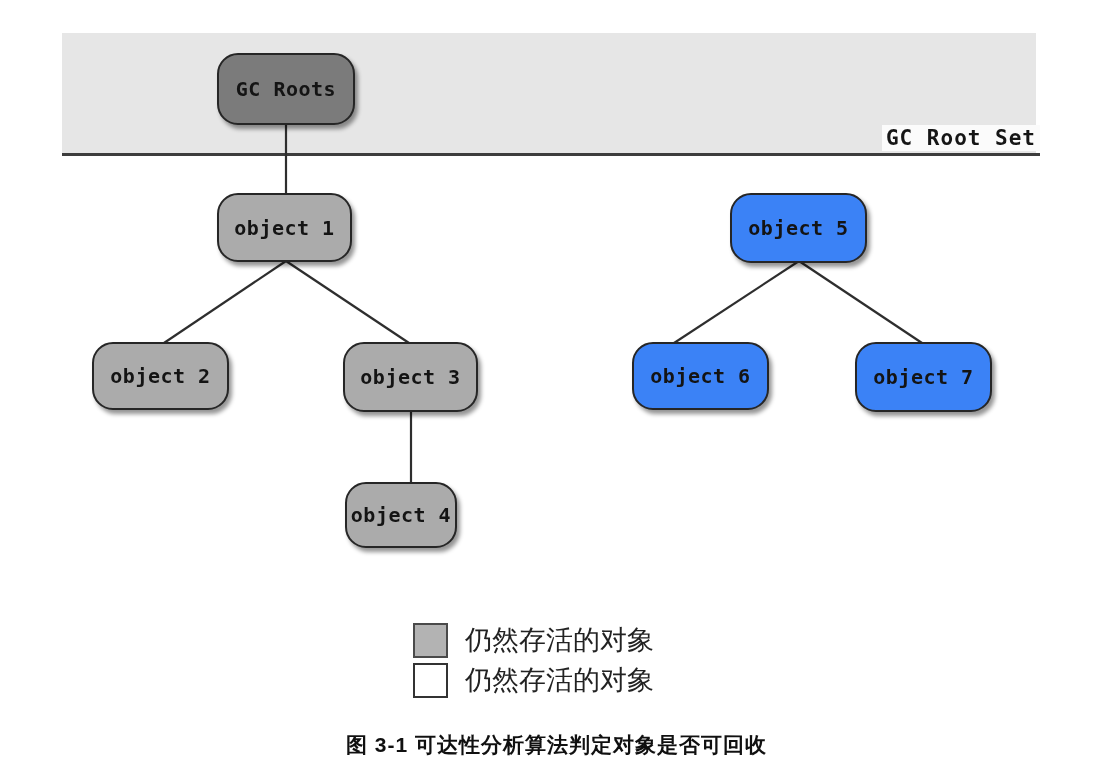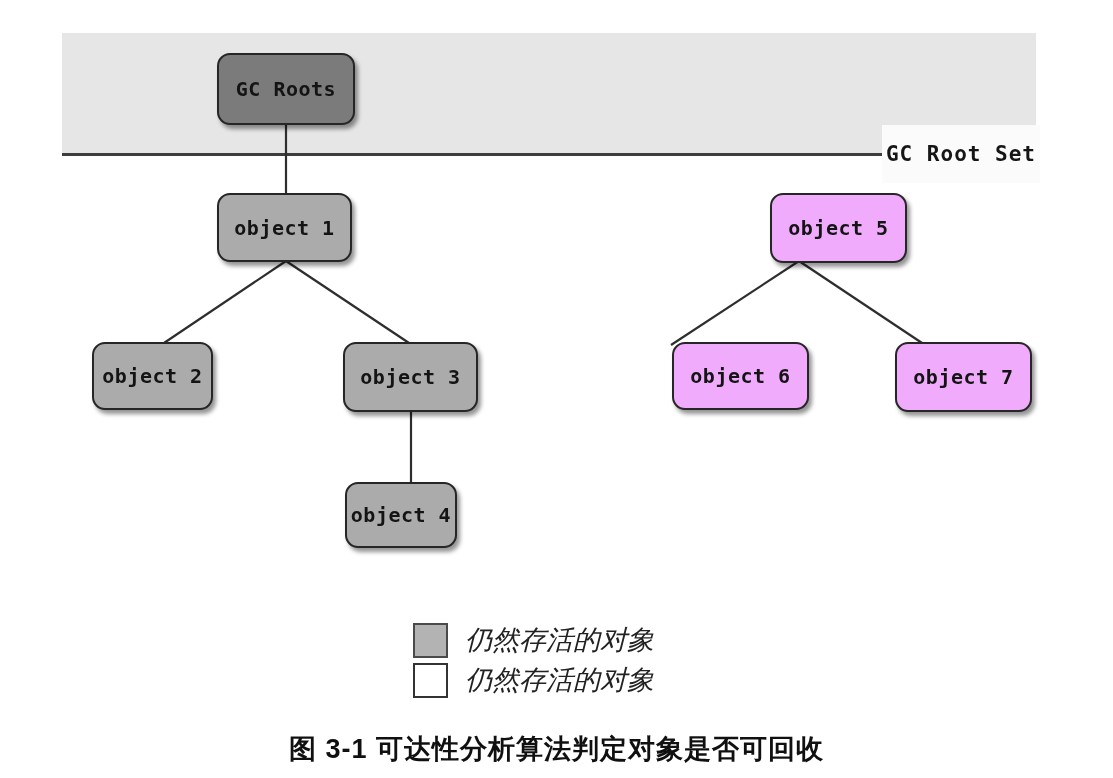--- a/index.html
+++ b/index.html
@@ -17,72 +17,72 @@
     background:#e6e6e6;
   }
   .root-band-line {
     position:absolute; left:62px; top:153px;
     width:978px; height:3px;
     background:#3d3d3d;
   }
   .root-band-label {
     position:absolute; top:125px; right:73px;
     height:26px; line-height:26px;
-    padding:16px 4px;
+    padding:0 4px;
     background:#fbfbfb;
     font-size:21px; font-weight:600; letter-spacing:1px;
     color:#161616;
   }
   
   svg.edges { position:absolute; left:0; top:0; z-index:2; }
   svg.edges line { stroke:#2e2e2e; stroke-width:2.2; }
   
   .node {
     position:absolute; z-index:3;
-    border:2px solid #262626; border-radius:13px;
+    border:2px solid #262626; border-radius:21px;
     box-sizing:border-box;
     display:flex; align-items:center; justify-content:center;
     font-size:20px; font-weight:600; letter-spacing:0.5px;
     color:#141414;
     box-shadow:3px 4px 4px rgba(0,0,0,0.42);
   }
   .node.root  { background:#7b7b7b; }
   .node.live  { background:#ababab; }
-  .node.dead  { background:#f0abfc;margin-left:40px; }
+  .node.dead  { background:#3b82f6; }
   #n-gcroots { left:217px; top:53px;  width:138px; height:72px; }
   #n-obj1    { left:217px; top:193px; width:135px; height:69px; }
-  #n-obj2    { left:92px;  top:342px; width:121px; height:68px; }
+  #n-obj2    { left:92px;  top:342px; width:137px; height:68px; }
   #n-obj3    { left:343px; top:342px; width:135px; height:70px; }
   #n-obj4    { left:345px; top:482px; width:112px; height:66px; }
   #n-obj5    { left:730px; top:193px; width:137px; height:70px; }
   #n-obj6    { left:632px; top:342px; width:137px; height:68px; }
   #n-obj7    { left:855px; top:342px; width:137px; height:70px; }
   
   .legend-row {
     position:absolute; z-index:3;
     display:flex; align-items:center;
     font-family:"Liberation Sans","DejaVu Sans",sans-serif;
-    font-size:27px; font-weight:500; color:#222;font-style:italic;
+    font-size:27px; font-weight:500; color:#222;
   }
   #legend-alive { left:413px; top:622px; }
   #legend-dead  { left:413px; top:662px; }
   .swatch {
     width:31px; height:31px;
     border:2px solid #4a4a4a;
     margin-right:17px;
     box-sizing:content-box;
   }
   .swatch.gray  { background:#b3b3b3; }
   .swatch.white { background:#ffffff; border-color:#333; }
   
   .caption {
     position:absolute; left:0; top:731px; width:100%;
     text-align:center; z-index:3;
     font-family:"Liberation Sans","DejaVu Sans",sans-serif;
-    font-size:27px; font-weight:600; color:#101010;
+    font-size:21px; font-weight:600; color:#101010;
     letter-spacing:1px;
   }
 </style>
 </head>
 <body>
 
 <div id="canvas">
 
   <div class="root-band"></div>
   <div class="root-band-line"></div>

